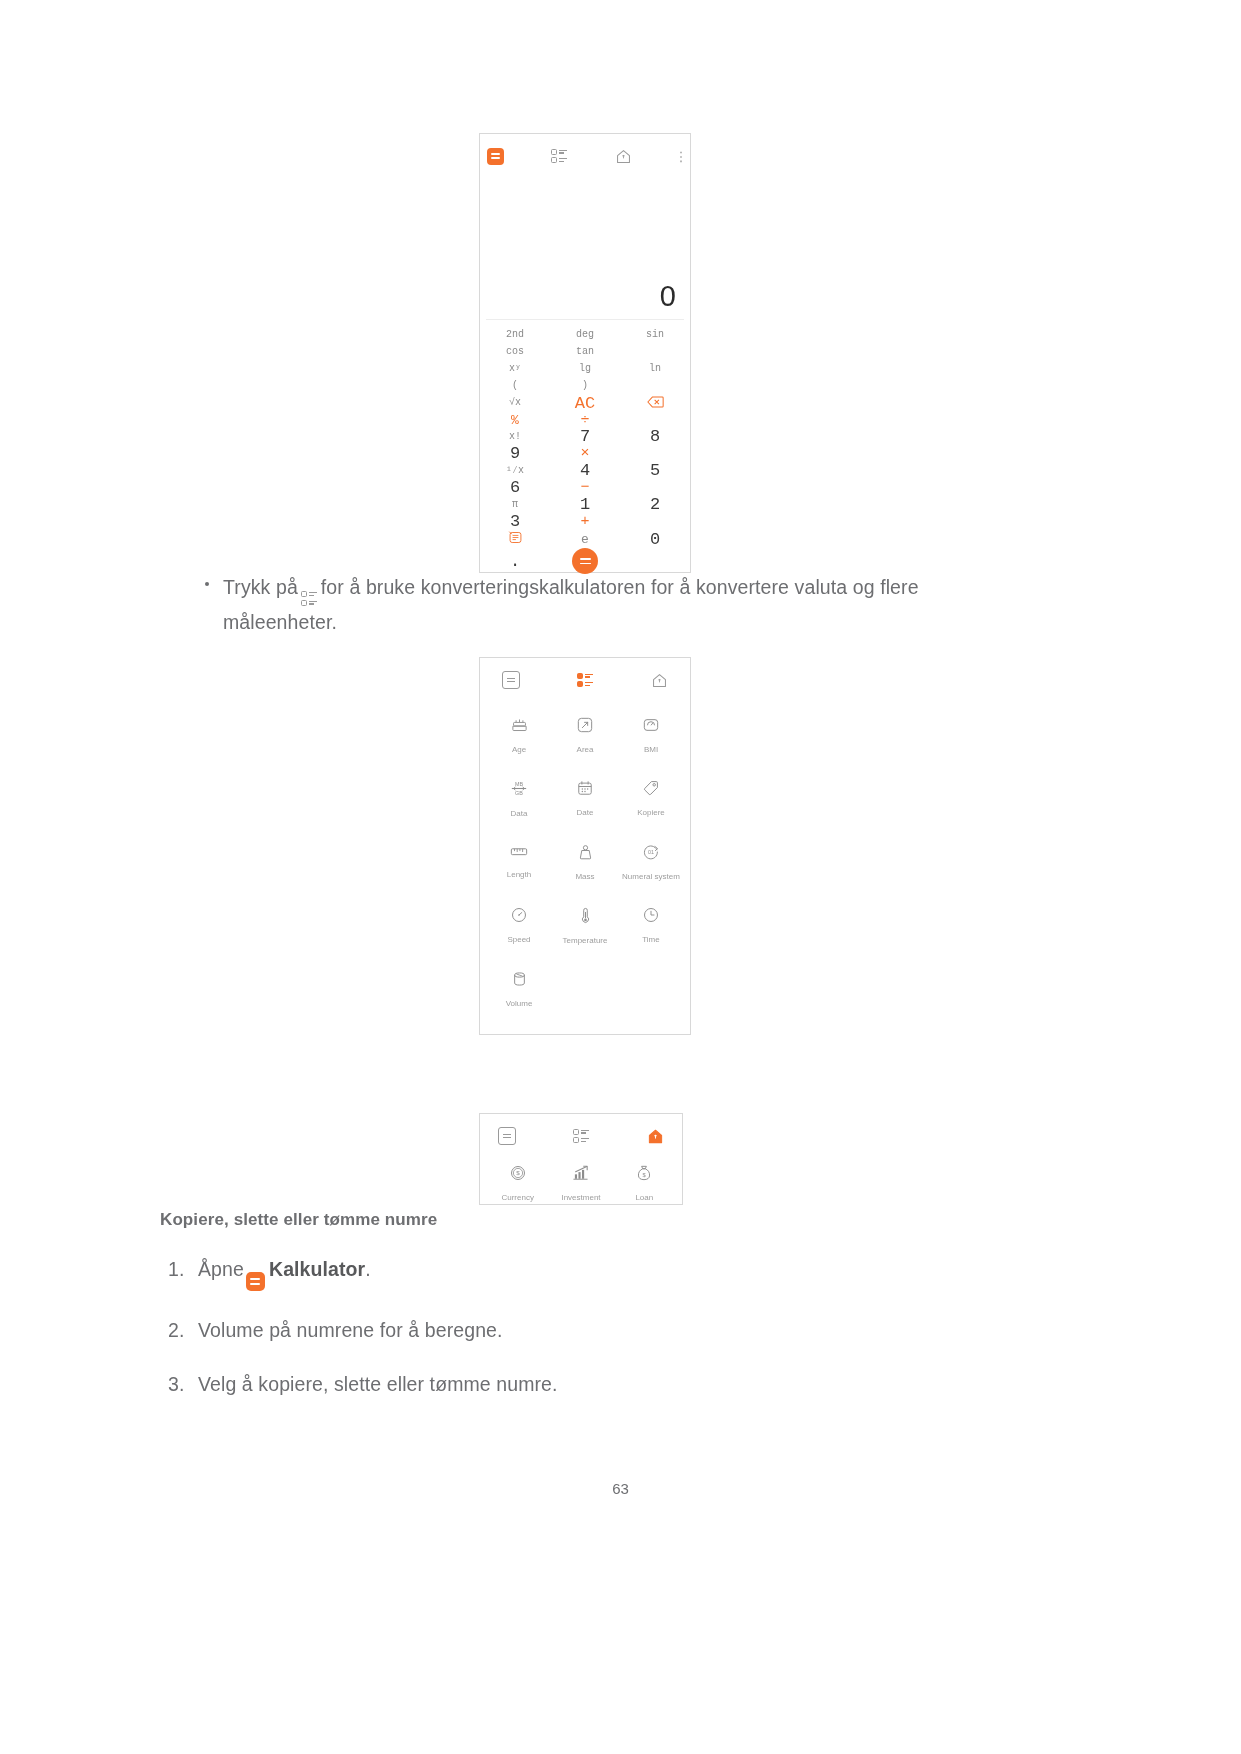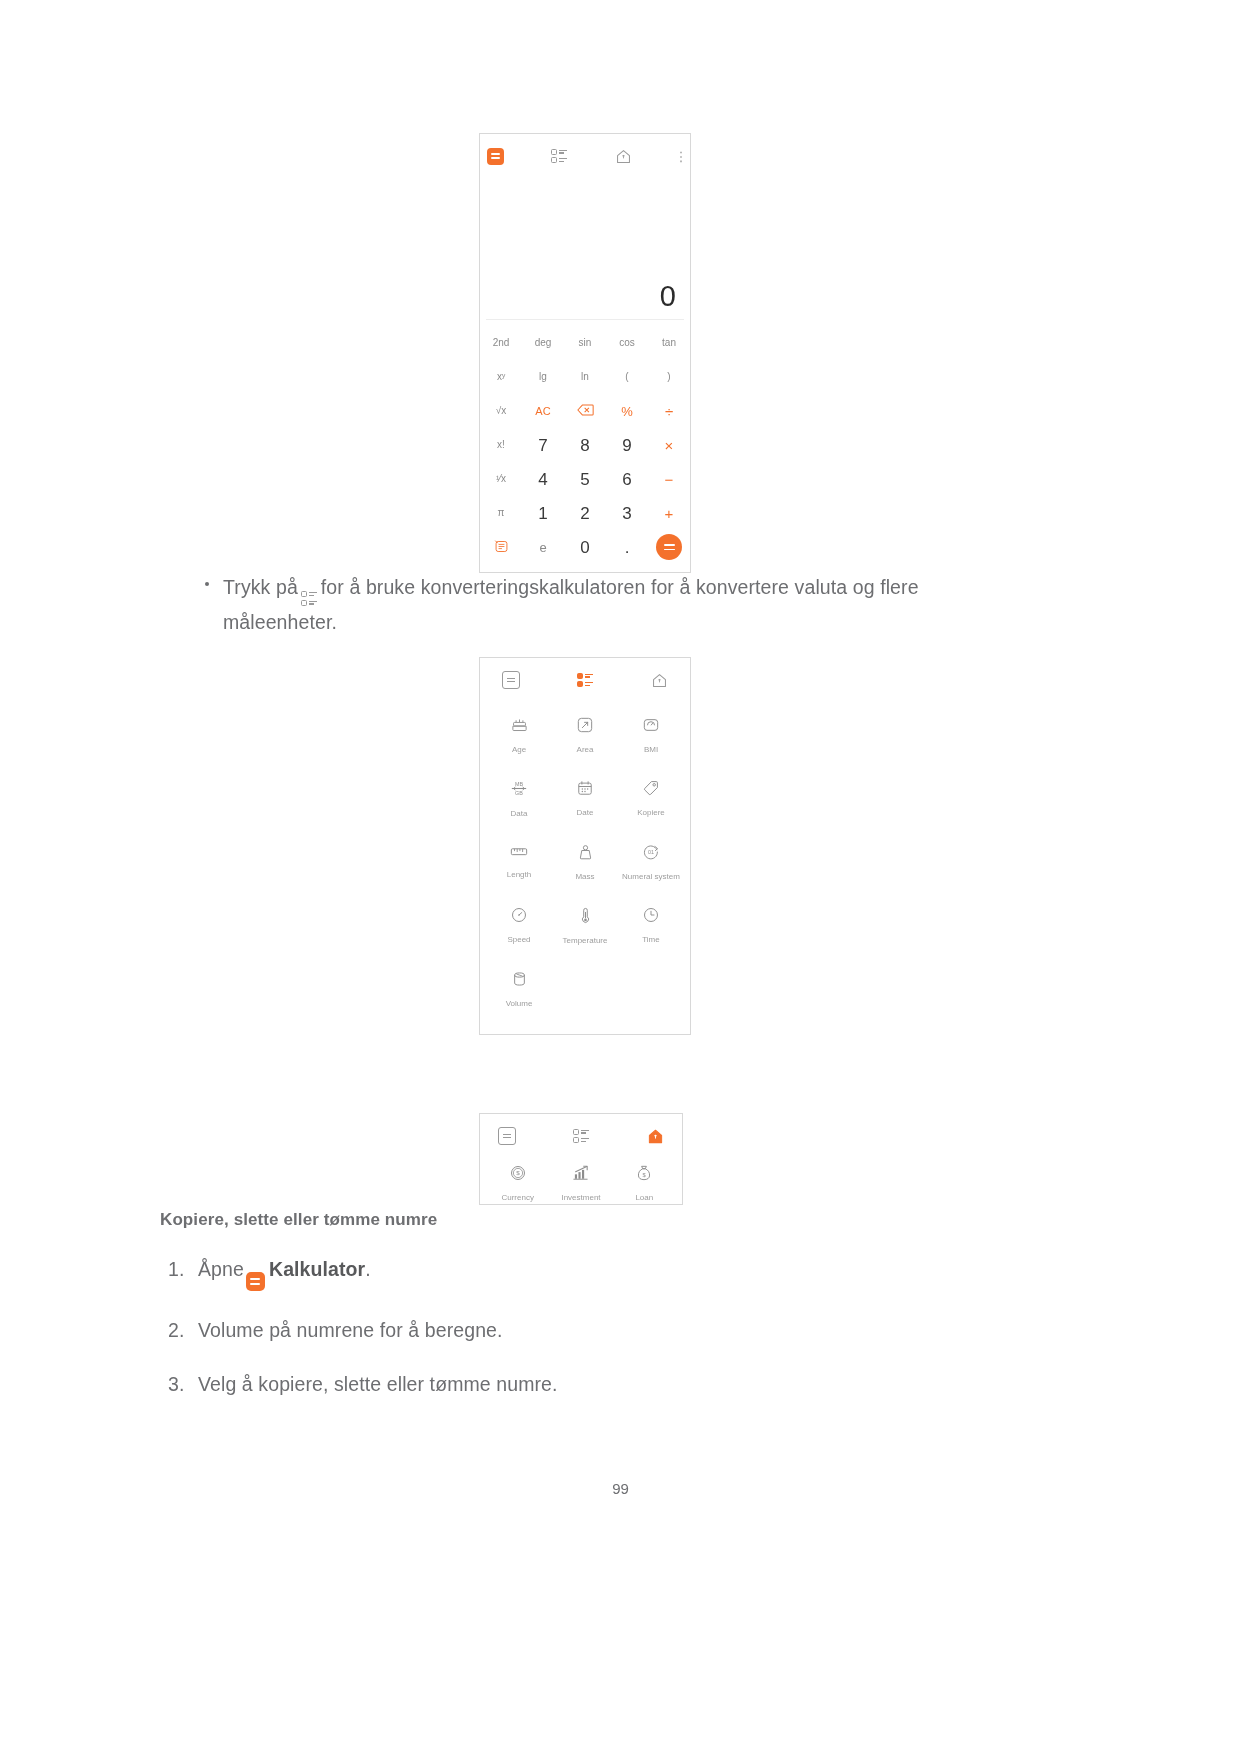--- a/index.html
+++ b/index.html
@@ -160,24 +160,25 @@
   .calc-sep {
     height: 1px;
     background: #ededed;
     margin: 0 6px;
   }
   .keypad {
     padding: 6px 0 8px 0;
   }
   .keyrow {
     display: grid;
-    grid-template-columns: repeat(5, 1fr);
+    grid-template-columns: repeat(3, 1fr);
     align-items: center;
     justify-items: center;
     height: 34px;
+    font-family: Liberation Mono, monospace;
   }
   .key {
     font-size: 10px;
     color: #8a8a8a;
     line-height: 1;
     text-align: center;
   }
   .key.num {
     font-size: 17px;
     color: #3a3a3a;
@@ -411,21 +412,21 @@
       <div class="keyrow">
         <span class="key">xʸ</span>
         <span class="key">lg</span>
         <span class="key">ln</span>
         <span class="key">(</span>
         <span class="key">)</span>
       </div>
 
       <div class="keyrow">
         <span class="key">√x</span>
-        <span class="key accent" style="font-size:11px;">AC</span>
+        <span class="key accent" style="font-size:17px;">AC</span>
         <span class="key">
           <span class="bksp">
             <svg width="17" height="12" viewBox="0 0 20 14">
                 <path d="M6.5 1 H18 a1 1 0 0 1 1 1 v10 a1 1 0 0 1 -1 1 H6.5 L1 7 Z" fill="none" stroke="#f4712c" stroke-width="1.2" stroke-linejoin="round"></path>
                 <path d="M9 4.5 L14 9.5 M14 4.5 L9 9.5" stroke="#f4712c" stroke-width="1.2"></path>
               </svg>
           </span>
         </span>
         <span class="key accent" style="font-size:13px;">%</span>
         <span class="key op">÷</span>
@@ -762,15 +763,15 @@
           </span></span><b>Kalkulator</b><span>.</span>
     </li>
     <li>
       <span class="num">2.</span><span>Volume på numrene for å beregne.</span>
     </li>
     <li>
       <span class="num">3.</span><span>Velg å kopiere, slette eller tømme numre.</span>
     </li>
   </ol>
 
-  <div id="page-number">99</div>
+  <div id="page-number">63</div>
 
 </div>
 
 </body></html>

